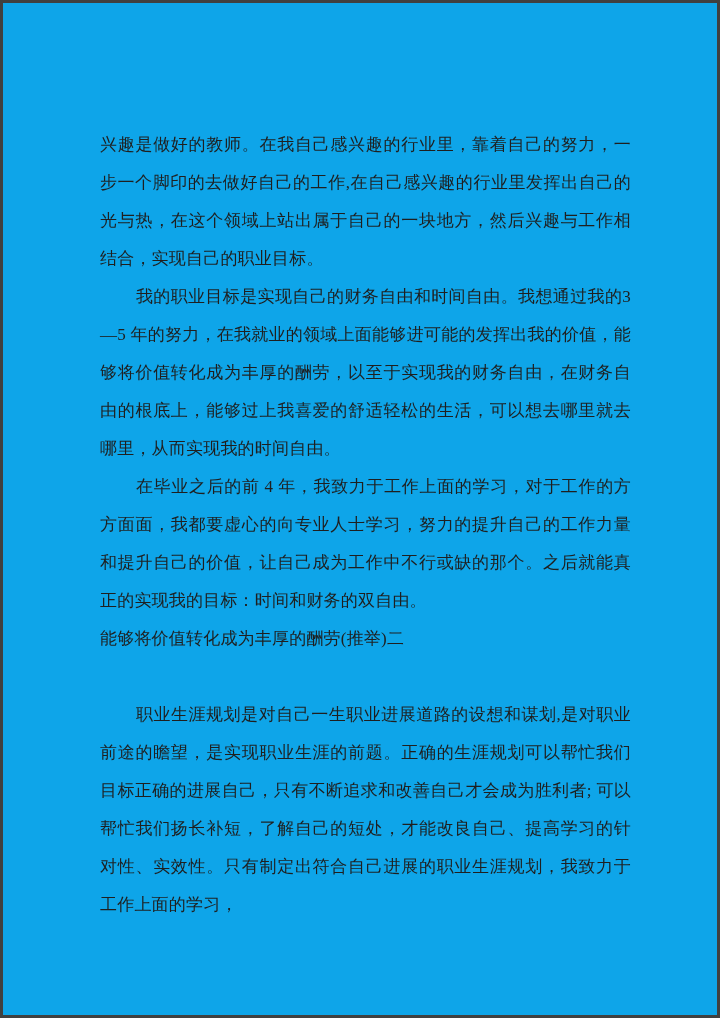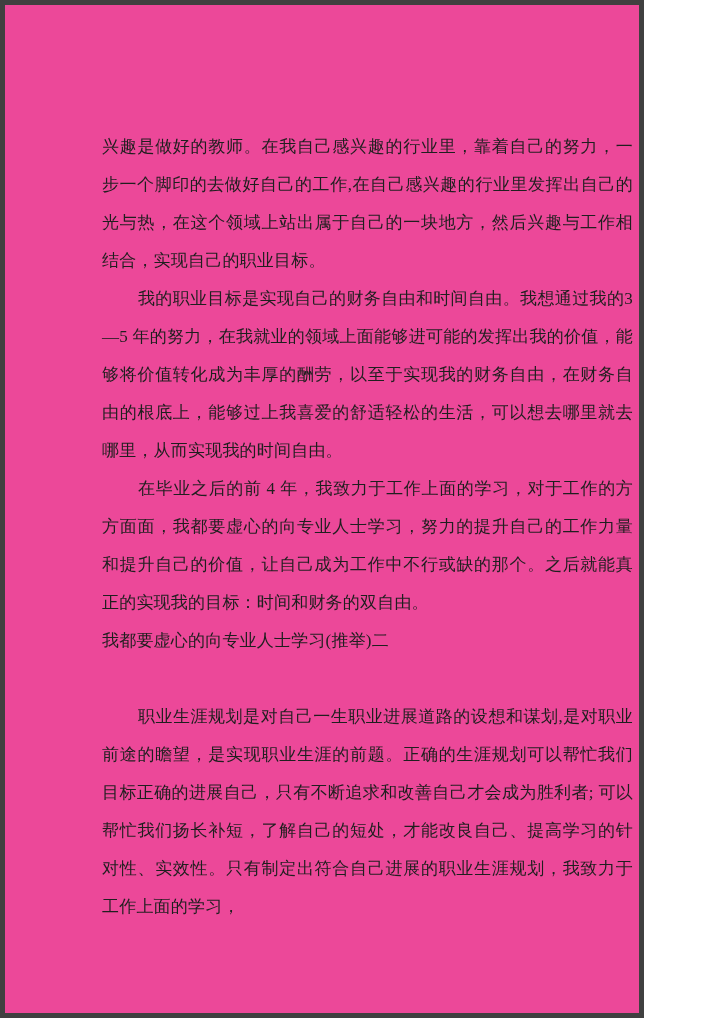--- a/index.html
+++ b/index.html
@@ -8,25 +8,25 @@
     background: #ffffff;
   }
   body {
     width: 720px;
     height: 1018px;
     overflow: hidden;
     font-family: "Liberation Serif", "DejaVu Serif", serif;
   }
   .page {
     position: relative;
-    width: 644px;
+    width: 720px;
     height: 1018px;
-    background: #ec4899;
+    background: #0ea5e9;
     box-sizing: border-box;
-    border: 5px solid #404040;
+    border: 3px solid #404040;
   }
   .doc-content {
     position: absolute;
     left: 97px;
     top: 123px;
     width: 531px;
     color: #1f1f1f;
   }
   .para {
     margin: 0;
@@ -55,18 +55,18 @@
 
 <div class="page">
   <div class="doc-content">
 
     <p class="para">兴趣是做好的教师。在我自己感兴趣的行业里，靠着自己的努力，一步一个脚印的去做好自己的工作,在自己感兴趣的行业里发挥出自己的光与热，在这个领域上站出属于自己的一块地方，然后兴趣与工作相结合，实现自己的职业目标。</p>
 
     <p class="para indent">我的职业目标是实现自己的财务自由和时间自由。我想通过我的3—5 年的努力，在我就业的领域上面能够进可能的发挥出我的价值，能够将价值转化成为丰厚的酬劳，以至于实现我的财务自由，在财务自由的根底上，能够过上我喜爱的舒适轻松的生活，可以想去哪里就去哪里，从而实现我的时间自由。</p>
 
     <p class="para indent">在毕业之后的前 4 年，我致力于工作上面的学习，对于工作的方方面面，我都要虚心的向专业人士学习，努力的提升自己的工作力量和提升自己的价值，让自己成为工作中不行或缺的那个。之后就能真正的实现我的目标：时间和财务的双自由。</p>
 
-    <p class="heading-line">我都要虚心的向专业人士学习(推举)二</p>
+    <p class="heading-line">能够将价值转化成为丰厚的酬劳(推举)二</p>
 
     <p class="para indent gap-before">职业生涯规划是对自己一生职业进展道路的设想和谋划,是对职业前途的瞻望，是实现职业生涯的前题。正确的生涯规划可以帮忙我们目标正确的进展自己，只有不断追求和改善自己才会成为胜利者; 可以帮忙我们扬长补短，了解自己的短处，才能改良自己、提高学习的针对性、实效性。只有制定出符合自己进展的职业生涯规划，我致力于工作上面的学习，</p>
 
   </div>
 </div>
 
 </body></html>

